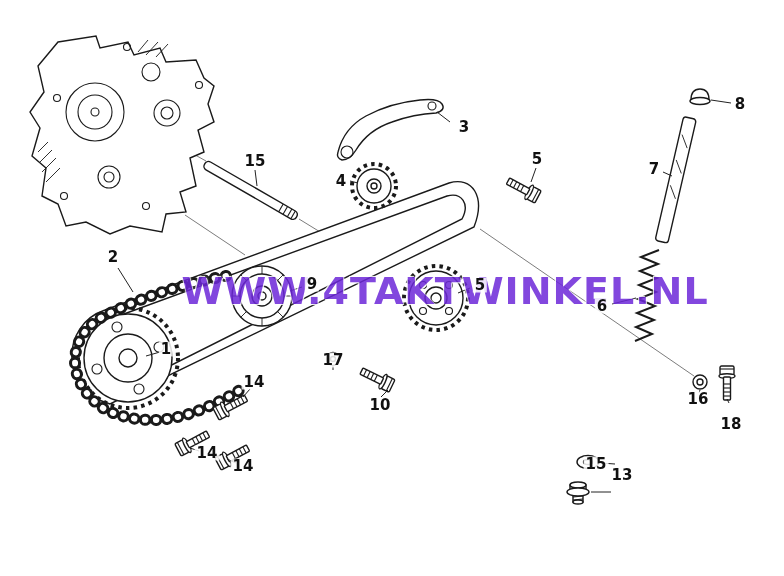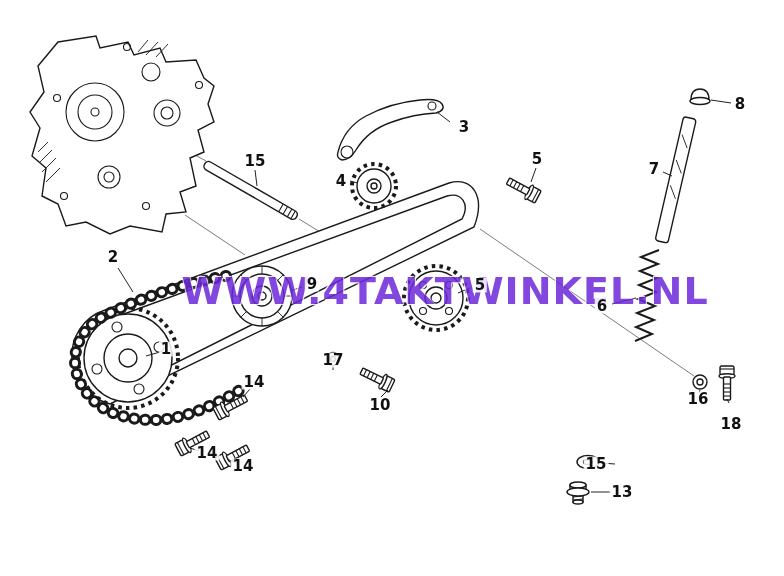--- a/index.html
+++ b/index.html
@@ -230,21 +230,21 @@
   <span class="plabel" style="left:464px;top:127px">3</span>
   <span class="plabel" style="left:341px;top:181px">4</span>
   <span class="plabel" style="left:537px;top:159px">5</span>
   <span class="plabel" style="left:602px;top:306px">6</span>
   <span class="plabel" style="left:654px;top:169px">7</span>
   <span class="plabel" style="left:740px;top:104px">8</span>
   <span class="plabel" style="left:312px;top:284px">9</span>
   <span class="plabel" style="left:380px;top:405px">10</span>
   <span class="plabel" style="left:480px;top:285px">5</span>
   <span class="plabel" style="left:255px;top:161px">15</span>
-  <span class="plabel" style="left:622px;top:492px">13</span>
+  <span class="plabel" style="left:622px;top:475px">13</span>
   <span class="plabel" style="left:254px;top:382px">14</span>
   <span class="plabel" style="left:207px;top:453px">14</span>
   <span class="plabel" style="left:243px;top:466px">14</span>
   <span class="plabel" style="left:596px;top:464px">15</span>
   <span class="plabel" style="left:698px;top:399px">16</span>
   <span class="plabel" style="left:333px;top:360px">17</span>
   <span class="plabel" style="left:731px;top:424px">18</span>
 
 </div>
 

